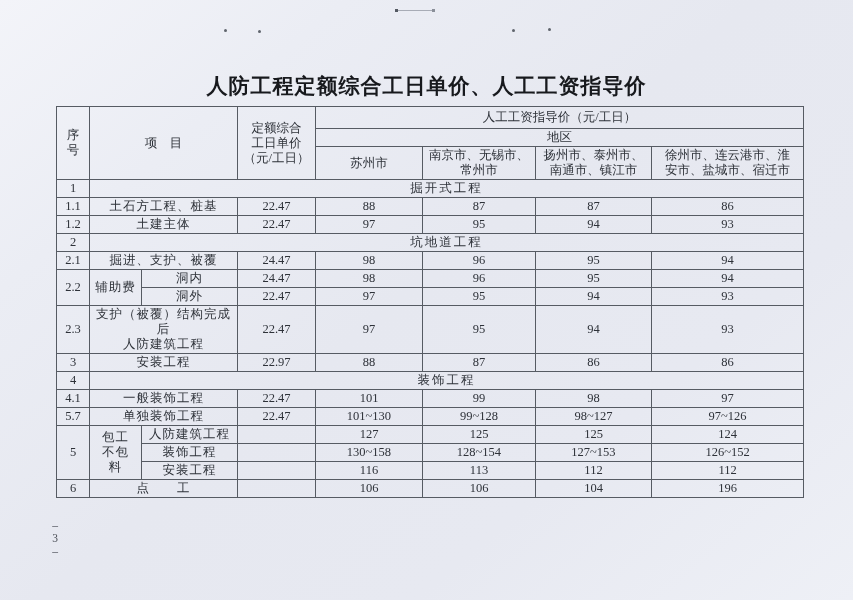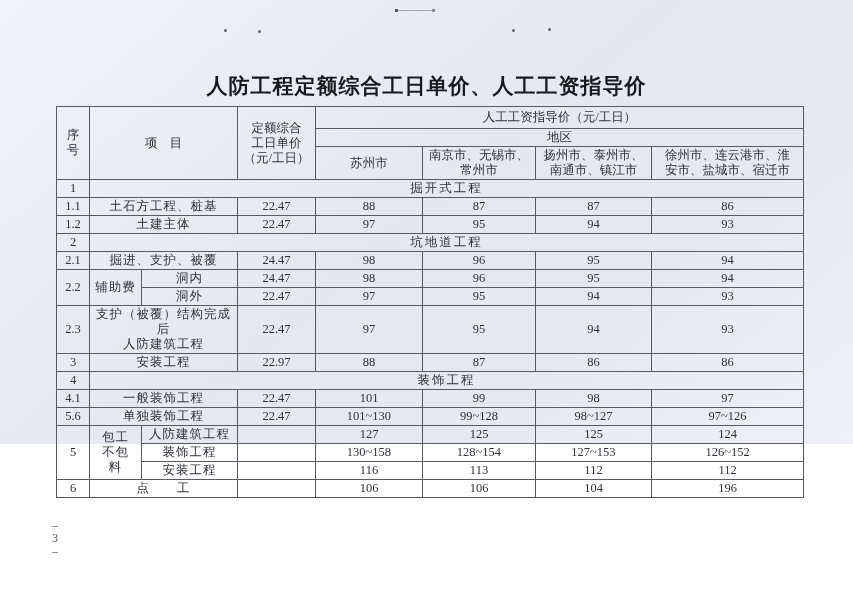--- a/index.html
+++ b/index.html
@@ -1,21 +1,21 @@
 <!DOCTYPE html>
 <html><head>
 <meta charset="utf-8">
 <style>
   html,body{margin:0;padding:0;}
   body{
     width:853px;height:600px;overflow:hidden;
     font-family:"Liberation Serif","DejaVu Serif",serif;
   }
   .page{
-    position:relative;width:853px;height:444px;
+    position:relative;width:853px;height:600px;
     background:linear-gradient(140deg,#f3f4f9 0%,#ebedf4 22%,#e6e8f0 48%,#e7e9f1 72%,#eef0f6 100%);
     color:#33373e;
   }
   
   .staple{position:absolute;left:396px;top:10px;width:38px;height:1px;background:#a8acb6;}
   .staple::before,.staple::after{content:"";position:absolute;top:-1px;width:3px;height:3px;background:#555a63;}
   .staple::before{left:-1px;}
   .staple::after{right:-1px;background:#8a8f99;}
   .dot{position:absolute;width:3px;height:3px;border-radius:50%;background:#474c55;opacity:.85;}
   .dot.d1{left:224px;top:29px;}
@@ -195,21 +195,21 @@
       <td class="num">4.1</td>
       <td colspan="2" class="itemcell">一般装饰工程</td>
       <td class="num">22.47</td>
       <td class="num">101</td>
       <td class="num">99</td>
       <td class="num">98</td>
       <td class="num">97</td>
     </tr>
 
     <tr class="dr">
-      <td class="num">5.6</td>
+      <td class="num">5.7</td>
       <td colspan="2" class="itemcell">单独装饰工程</td>
       <td class="num">22.47</td>
       <td class="num">101~130</td>
       <td class="num">99~128</td>
       <td class="num">98~127</td>
       <td class="num">97~126</td>
     </tr>
 
     <tr class="dr">
       <td class="num" rowspan="3">5</td>

